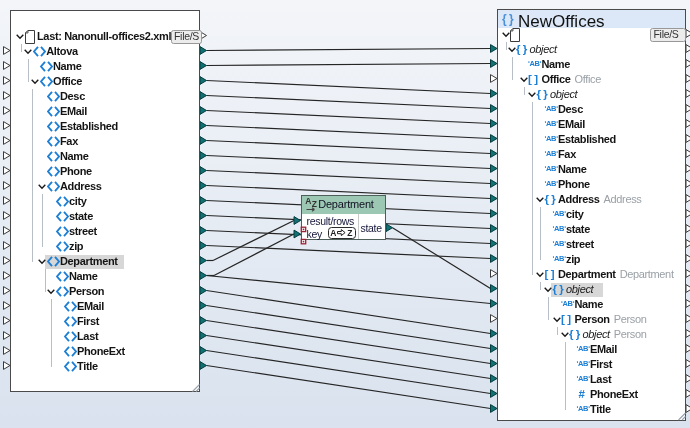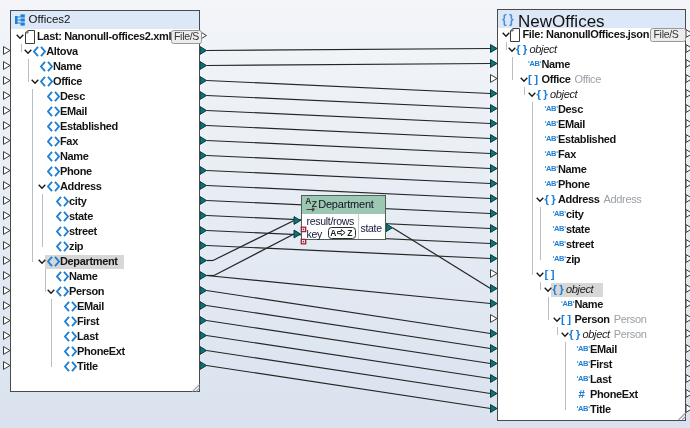--- a/index.html
+++ b/index.html
@@ -146,34 +146,20 @@
       <polygon points="686,344.6 692.5,348.5 686,352.4" fill="#ffffff" stroke="#3a3a3a" stroke-width="1"></polygon>
       <polygon points="686,359.6 692.5,363.5 686,367.4" fill="#ffffff" stroke="#3a3a3a" stroke-width="1"></polygon>
       <polygon points="686,374.6 692.5,378.5 686,382.4" fill="#ffffff" stroke="#3a3a3a" stroke-width="1"></polygon>
       <polygon points="686,389.6 692.5,393.5 686,397.4" fill="#ffffff" stroke="#3a3a3a" stroke-width="1"></polygon>
       <polygon points="686,404.6 692.5,408.5 686,412.4" fill="#ffffff" stroke="#3a3a3a" stroke-width="1"></polygon>
       <polygon points="294.0,216.6 300.5,220.5 294.0,224.4" fill="#0f7173" stroke="#073c3e" stroke-width="1"></polygon>
       <polygon points="294.0,230.1 300.5,234 294.0,237.9" fill="#0f7173" stroke="#073c3e" stroke-width="1"></polygon>
       <polygon points="386,223.79999999999998 392.5,227.7 386,231.6" fill="#0f7173" stroke="#073c3e" stroke-width="1"></polygon>
     </svg>
 <div class="panel" style="left:9.5px;top:9.5px;width:190.5px;height:382.5px">
-      <div class="ptitle" style="height:18px">
-        <svg style="position:absolute;left:4.5px;top:3px" width="10" height="12" viewBox="0 0 10 12">
-          <rect x="0" y="2" width="2.6" height="8" fill="#1c7fd5"></rect>
-          <g stroke="#1c7fd5" stroke-width="1">
-            <path d="M2.6 3 H5.5 M2.6 6 H5.5 M2.6 9 H5.5"></path>
-          </g>
-          <g fill="#1c7fd5">
-            <rect x="5.5" y="0.4" width="4.3" height="3.1"></rect>
-            <rect x="5.5" y="4.45" width="4.3" height="3.1"></rect>
-            <rect x="5.5" y="8.5" width="4.3" height="3.1"></rect>
-          </g>
-        </svg>
-        <span style="position:absolute;left:18px;top:2.5px;font-size:11.5px;color:#111">Offices2</span>
-      </div>
       <div class="guide" style="left:10.0px;top:33.0px;height:8.0px"></div>
       <div class="guide" style="left:17.7px;top:48.0px;height:23.0px"></div>
       <div class="guide" style="left:21.0px;top:78.0px;height:173.0px"></div>
       <div class="guide" style="left:31.5px;top:183.0px;height:53.0px"></div>
       <div class="guide" style="left:34.5px;top:258.0px;height:23.0px"></div>
       <div class="guide" style="left:40.5px;top:288.0px;height:68.0px"></div>
       <svg class="ic" style="left:5.5px;top:23.5px" width="8" height="6" viewBox="0 0 8 6">
         <polyline points="0.7,0.8 4,4.2 7.3,0.8" fill="none" stroke="#1a1a1a" stroke-width="1.4"></polyline>
       </svg>
       <svg class="ic" style="left:14.0px;top:19.0px" width="10" height="14" viewBox="0 0 10 14">
@@ -301,21 +287,20 @@
       <div class="guide" style="left:50px;top:286.5px;height:23.0px"></div>
       <div class="guide" style="left:58.5px;top:316.5px;height:8.0px"></div>
       <div class="guide" style="left:66.5px;top:331.5px;height:68.0px"></div>
       <svg class="ic" style="left:3.5px;top:22.0px" width="8" height="6" viewBox="0 0 8 6">
         <polyline points="0.7,0.8 4,4.2 7.3,0.8" fill="none" stroke="#1a1a1a" stroke-width="1.4"></polyline>
       </svg>
       <svg class="ic" style="left:12.0px;top:17.5px" width="10" height="14" viewBox="0 0 10 14">
         <path d="M3 0.5 H9.5 V13.5 H0.5 V3 Z" fill="#ffffff" stroke="#3c3c3c" stroke-width="1"></path>
         <path d="M3 0.5 V3 H0.5 Z" fill="#e6e6e6" stroke="#3c3c3c" stroke-width="0.8"></path>
       </svg>
-      <span class="nm" style="left:24.5px;top:17.0px">File: NanonullOffices.json</span>
       <svg class="ic" style="left:9.5px;top:37.0px" width="8" height="6" viewBox="0 0 8 6">
         <polyline points="0.7,0.8 4,4.2 7.3,0.8" fill="none" stroke="#1a1a1a" stroke-width="1.4"></polyline>
       </svg>
       <span class="ic bric" style="left:18.0px;top:32.0px">{ }</span>
       <span class="nm it" style="left:31.5px;top:32.0px">object</span>
       <span class="ic abic" style="left:30.0px;top:49.0px">ʹABʹ</span>
       <span class="nm" style="left:43.5px;top:47.0px">Name</span>
       <svg class="ic" style="left:21.5px;top:67.0px" width="8" height="6" viewBox="0 0 8 6">
         <polyline points="0.7,0.8 4,4.2 7.3,0.8" fill="none" stroke="#1a1a1a" stroke-width="1.4"></polyline>
       </svg>
@@ -348,20 +333,21 @@
       <span class="ic abic" style="left:54.5px;top:214.0px">ʹABʹ</span>
       <span class="nm" style="left:68.0px;top:212.0px">state</span>
       <span class="ic abic" style="left:54.5px;top:229.0px">ʹABʹ</span>
       <span class="nm" style="left:68.0px;top:227.0px">street</span>
       <span class="ic abic" style="left:54.5px;top:244.0px">ʹABʹ</span>
       <span class="nm" style="left:68.0px;top:242.0px">zip</span>
       <svg class="ic" style="left:38.0px;top:262.0px" width="8" height="6" viewBox="0 0 8 6">
         <polyline points="0.7,0.8 4,4.2 7.3,0.8" fill="none" stroke="#1a1a1a" stroke-width="1.4"></polyline>
       </svg>
       <span class="ic bric" style="left:46.5px;top:257.0px">[ ]</span>
+      <span class="nm" style="left:60.0px;top:257.0px">Department<span class="ann">Department</span></span>
       <div class="hl" style="left:52.5px;top:272.5px;width:52.0px"></div>
       <svg class="ic" style="left:46.0px;top:277.0px" width="8" height="6" viewBox="0 0 8 6">
         <polyline points="0.7,0.8 4,4.2 7.3,0.8" fill="none" stroke="#1a1a1a" stroke-width="1.4"></polyline>
       </svg>
       <span class="ic bric" style="left:54.5px;top:272.0px">{ }</span>
       <span class="nm it" style="left:68.0px;top:272.0px">object</span>
       <span class="ic abic" style="left:63.0px;top:289.0px">ʹABʹ</span>
       <span class="nm" style="left:76.5px;top:287.0px">Name</span>
       <svg class="ic" style="left:54.5px;top:307.0px" width="8" height="6" viewBox="0 0 8 6">
         <polyline points="0.7,0.8 4,4.2 7.3,0.8" fill="none" stroke="#1a1a1a" stroke-width="1.4"></polyline>

